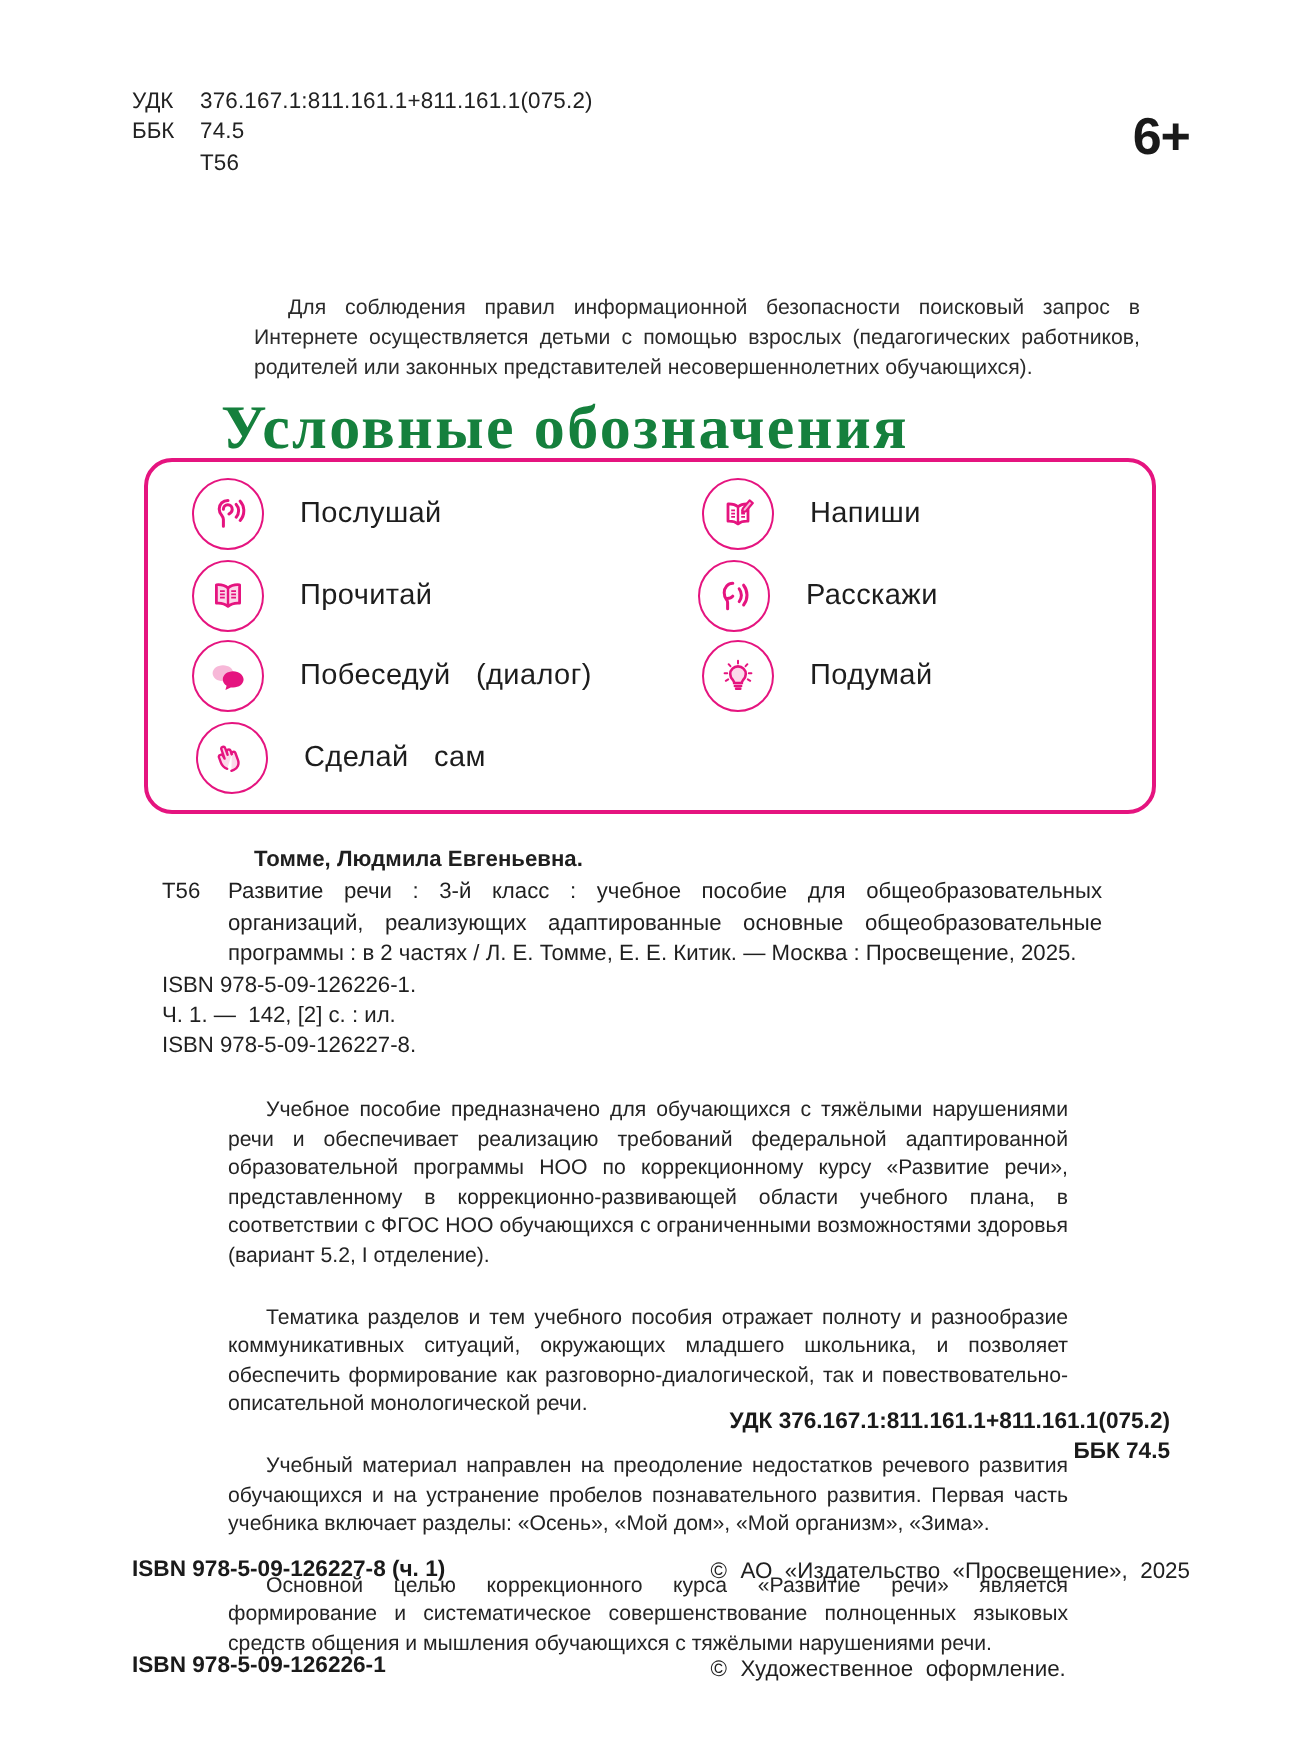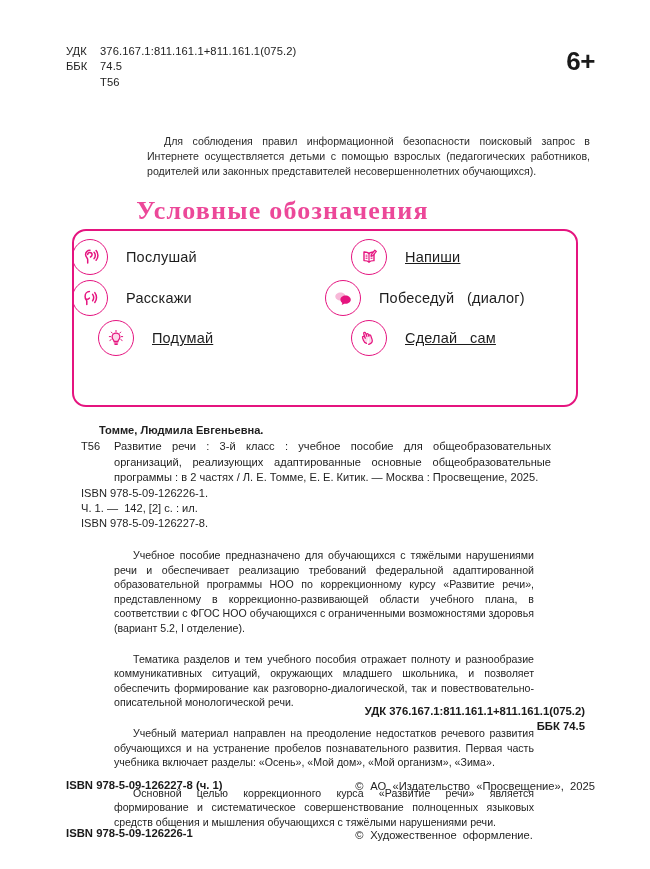--- a/index.html
+++ b/index.html
@@ -17,21 +17,21 @@
   }
 
   
   .header-row {
     position: absolute;
     top: 44px;
     left: 66px;
     right: 55px;
     display: flex;
     justify-content: space-between;
-    align-items: flex-start;
+    align-items: center;
   }
   .classif {
     font-size: 11.2px;
     line-height: 15.4px;
     color: #222;
     white-space: nowrap;
   }
   .classif-line {
     display: flex;
   }
@@ -45,43 +45,42 @@
     font-size: 26px;
     font-weight: bold;
     color: #1a1a1a;
     letter-spacing: -0.5px;
     padding-top: 2px;
   }
 
   
   .notice {
     position: absolute;
-    top: 134px;
+    top: 147px;
     left: 127px;
     width: 443px;
     font-size: 10.6px;
     line-height: 15.2px;
     text-align: justify;
     text-indent: 17px;
     color: #2b2b2b;
-    margin-left: 20px;
   }
 
   
   .legend-title {
     position: absolute;
     top: 196px;
     left: 0;
     width: 565px;
     text-align: center;
     font-family: "Liberation Serif", serif;
     font-weight: bold;
-    font-size: 26px;
+    font-size: 31px;
     letter-spacing: 1.2px;
-    color: #ec4899;
+    color: #15803d;
   }
   .legend-box {
     position: absolute;
     top: 229px;
     left: 72px;
     width: 506px;
     height: 178px;
     border: 2px solid #e5147f;
     border-radius: 14px;
     box-sizing: border-box;
@@ -94,23 +93,24 @@
     height: 170px;
     display: grid;
     grid-template-columns: 1fr 1fr;
     grid-template-rows: repeat(4, 1fr);
     box-sizing: border-box;
     padding: 4px 0 4px 0;
   }
   .legend-item {
     display: flex;
     align-items: center;
+    padding-left: 24px;
     box-sizing: border-box;
   }
-  .legend-item.col-right { padding-left: 26px; text-decoration: underline; }
+  .legend-item.col-right { padding-left: 26px; }
   .legend-icon {
     width: 36px;
     height: 36px;
     flex: 0 0 36px;
     border: 1.6px solid #e5147f;
     border-radius: 50%;
     display: flex;
     align-items: center;
     justify-content: center;
     box-sizing: border-box;
@@ -129,21 +129,21 @@
     position: absolute;
     top: 423px;
     left: 81px;
     width: 470px;
     font-size: 11.1px;
     line-height: 15.4px;
     color: #1f1f1f;
   }
   .biblio-author {
     font-weight: bold;
-    margin-left: 18px;
+    margin-left: 46px;
     margin-bottom: 1px;
   }
   .biblio-main {
     position: relative;
     text-align: justify;
     padding-left: 33px;
   }
   .biblio-code {
     position: absolute;
     left: 0;
@@ -258,20 +258,30 @@
       <svg width="24" height="24" viewBox="0 0 24 24" fill="none" stroke="#e5147f" stroke-width="1.4" stroke-linejoin="round">
         <path d="M12 8.4c-1.3-1.1-3-1.5-5-1.4v8.6c2-.1 3.7.3 5 1.4 1.3-1.1 3-1.5 5-1.4V7c-2-.1-3.7.3-5 1.4z"></path>
         <path d="M12 8.4v9" stroke-width="1.2"></path>
         <path d="M8.6 10.2h1.9M8.6 11.8h1.9M8.6 13.4h1.9M13.6 10.2h1.9M13.6 11.8h1.9M13.6 13.4h1.9" stroke-width="0.9"></path>
         <path d="M14.4 9.3l3.4-4.1 1.6 1.3-3.4 4.1-1.9.6z" fill="#f7b8d8" stroke="#e5147f" stroke-width="1.1"></path>
       </svg>
     </span>
     <span class="legend-label">Напиши</span>
   </div>
 
+  <div class="legend-item">
+    <span class="legend-icon">
+      <svg width="24" height="24" viewBox="0 0 24 24" fill="none" stroke="#e5147f" stroke-width="1.4" stroke-linejoin="round">
+        <path d="M12 8c-1.5-1.3-3.5-1.8-5.8-1.6v9.2c2.3-.2 4.3.3 5.8 1.6 1.5-1.3 3.5-1.8 5.8-1.6V6.4C15.5 6.2 13.5 6.7 12 8z" fill="#fbd9ea"></path>
+        <path d="M12 8v9.2" stroke-width="1.2"></path>
+        <path d="M8 9.6h2.4M8 11.2h2.4M8 12.8h2.4M13.6 9.6H16M13.6 11.2H16M13.6 12.8H16" stroke-width="0.85"></path>
+      </svg>
+    </span>
+    <span class="legend-label">Прочитай</span>
+  </div>
 
 
   <div class="legend-item">
     <span class="legend-icon">
       <svg width="24" height="24" viewBox="0 0 24 24" fill="none" stroke="#e5147f" stroke-width="1.5" stroke-linecap="round">
         <path d="M11.4 5.6c-2.4 0-4.3 2.1-4.3 4.8 0 1.6.5 2.6 1.1 3.3.4.5.6.9.6 1.6v3.1"></path>
         <path d="M8.6 13.3c1.3 0 2.3-.5 2.8-1.2"></path>
         <path d="M14.6 8.4c.7.9 1.1 2 1.1 3.2s-.4 2.3-1.1 3.2"></path>
         <path d="M16.8 6.6c1.1 1.4 1.7 3 1.7 4.9s-.6 3.6-1.7 5"></path>
       </svg>

